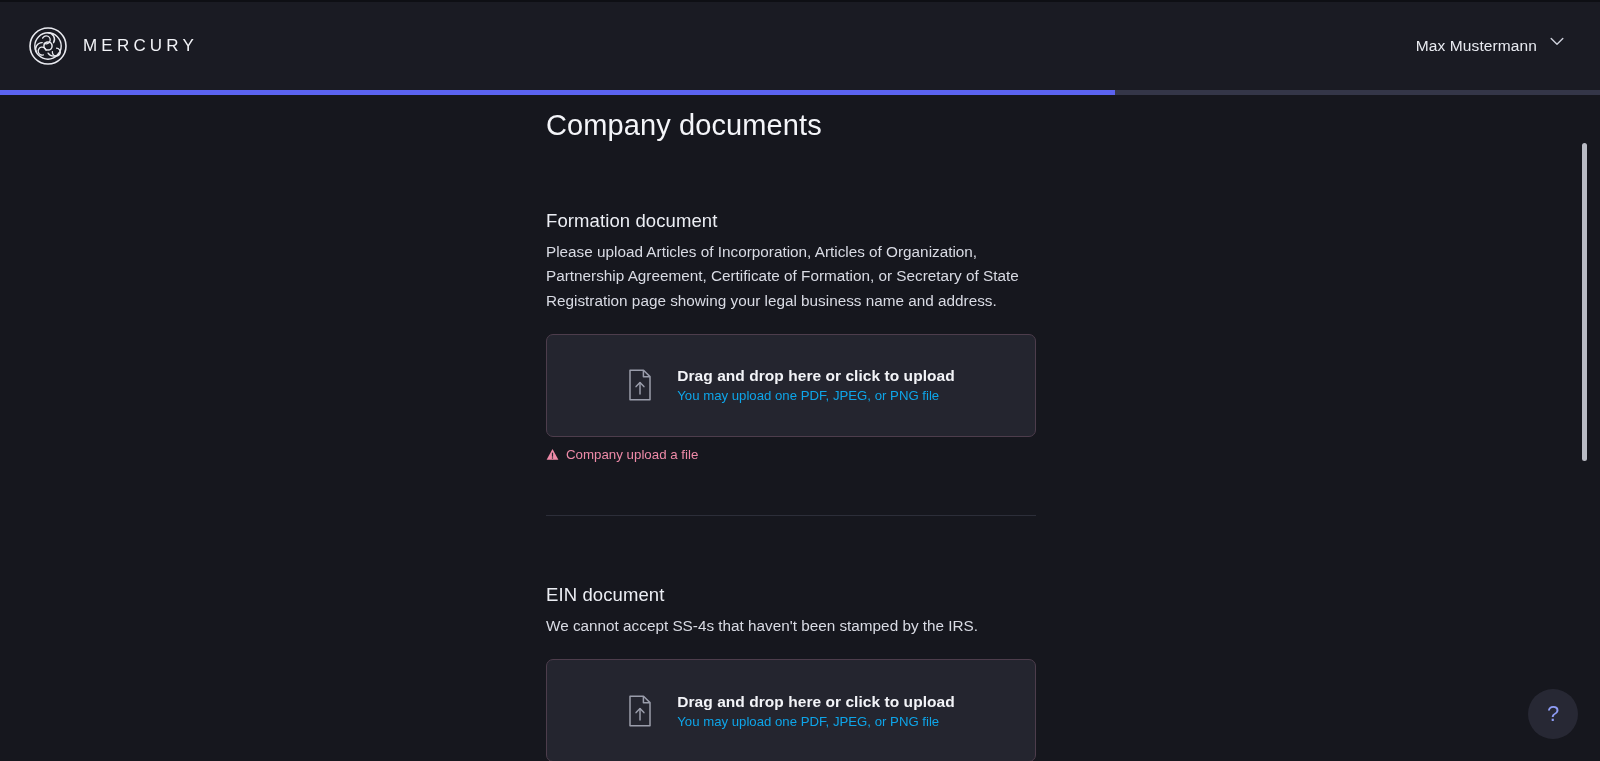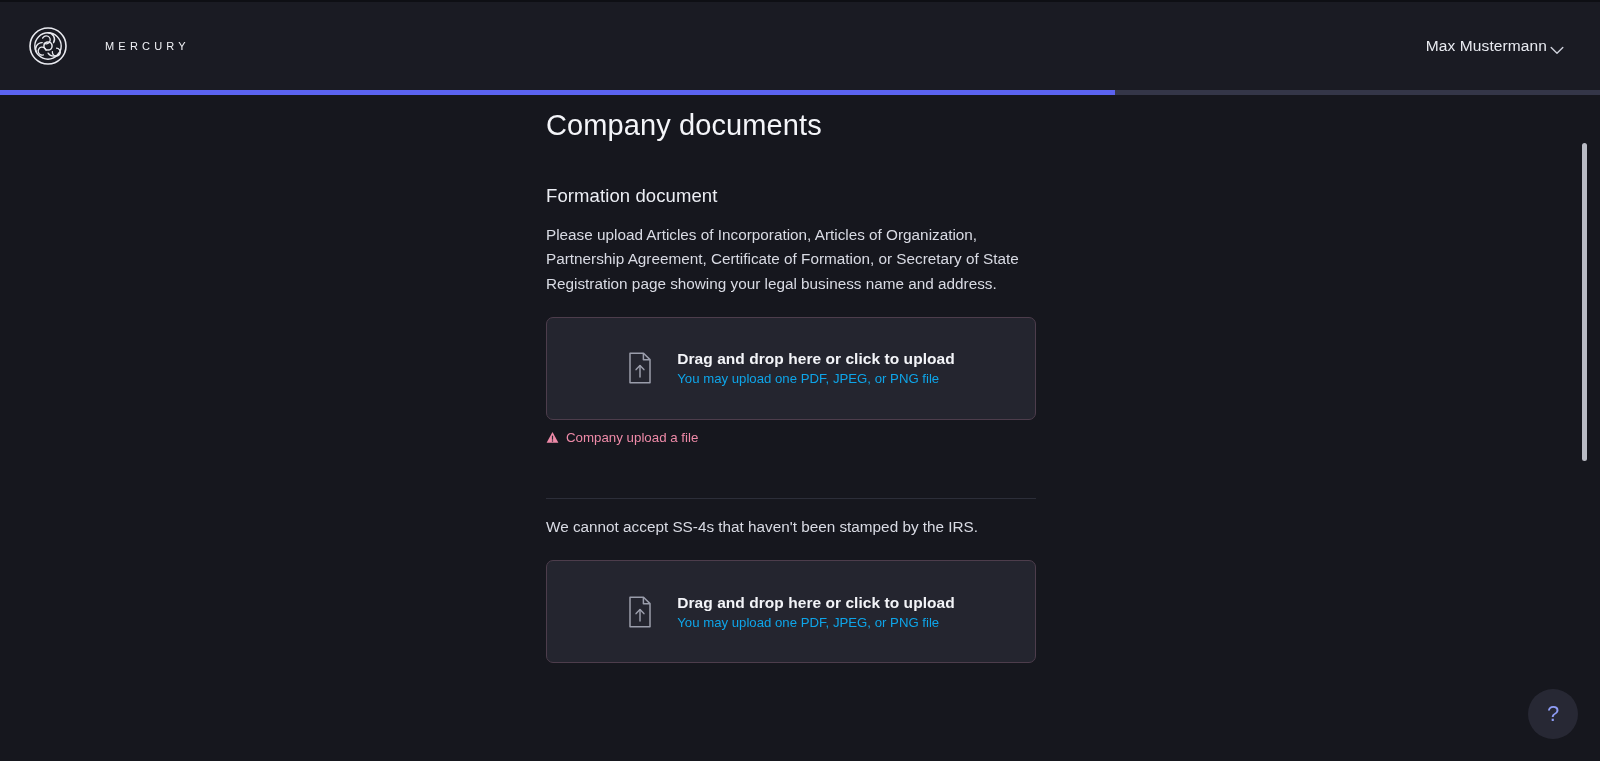--- a/index.html
+++ b/index.html
@@ -50,31 +50,30 @@
     height: 100%;
   }
 
   .brand-mark {
     width: 40px;
     height: 40px;
     display: block;
   }
 
   .brand-word {
-    font-size: 11px;
+    font-size: 17px;
     letter-spacing: 4.2px;
     color: #f2f3f7;
     font-weight: 500;
-    margin-left: 22px;
   }
 
   .user-menu {
     display: flex;
-    align-items: flex-end;
-    gap: 3px;
+    align-items: flex-start;
+    gap: 13px;
     cursor: pointer;
     padding: 6px 8px;
   }
 
   .user-name {
     font-size: 15.5px;
     color: #e8eaf0;
     font-weight: 400;
     letter-spacing: .1px;
   }
@@ -122,29 +121,29 @@
     letter-spacing: .1px;
     margin-top: 14px;
   }
 
   .section { margin-top: 0; }
 
   .section-title {
     font-size: 18.5px;
     color: #eceef4;
     font-weight: 400;
-    margin-top: 43px;
+    margin-top: 68px;
     letter-spacing: .1px;
   }
 
   .section-body {
     font-size: 15.3px;
     line-height: 24.3px;
     color: #d9dbe4;
-    margin-top: 16px;
+    margin-top: 8px;
     font-weight: 400;
   }
 
   .section-body + .section-body { margin-top: 19px; margin-left: 44px; }
 
   
   .dropzone {
     margin-top: 21px;
     height: 103px;
     border-radius: 7px;
@@ -318,20 +317,21 @@
               <circle cx="6.5" cy="9.9" r="0.75" fill="#24252f"></circle>
             </svg>
           </span>
           <span class="err-text">Company upload a file</span>
         </div>
 
         <div class="divider"></div>
       </div>
 
       <div class="section">
+        <h2 class="section-title">EIN document</h2>
         <p class="section-body">We cannot accept SS-4s that haven't been stamped by the IRS.</p>
 
         <div class="dropzone">
           <span>
             <svg class="dz-icon" viewBox="0 0 26 32" fill="none">
               <path d="M3 1.2h13.5L23 7.6V30.8H3z" stroke="#9a9dab" stroke-width="1.5" stroke-linejoin="round"></path>
               <path d="M16.4 1.3v6.4H23" stroke="#9a9dab" stroke-width="1.5" stroke-linejoin="round"></path>
               <path d="M13 25V13.8" stroke="#9a9dab" stroke-width="1.5" stroke-linecap="round"></path>
               <path d="M9.1 17.6L13 13.6l3.9 4" stroke="#9a9dab" stroke-width="1.5" stroke-linecap="round" stroke-linejoin="round"></path>
             </svg>

